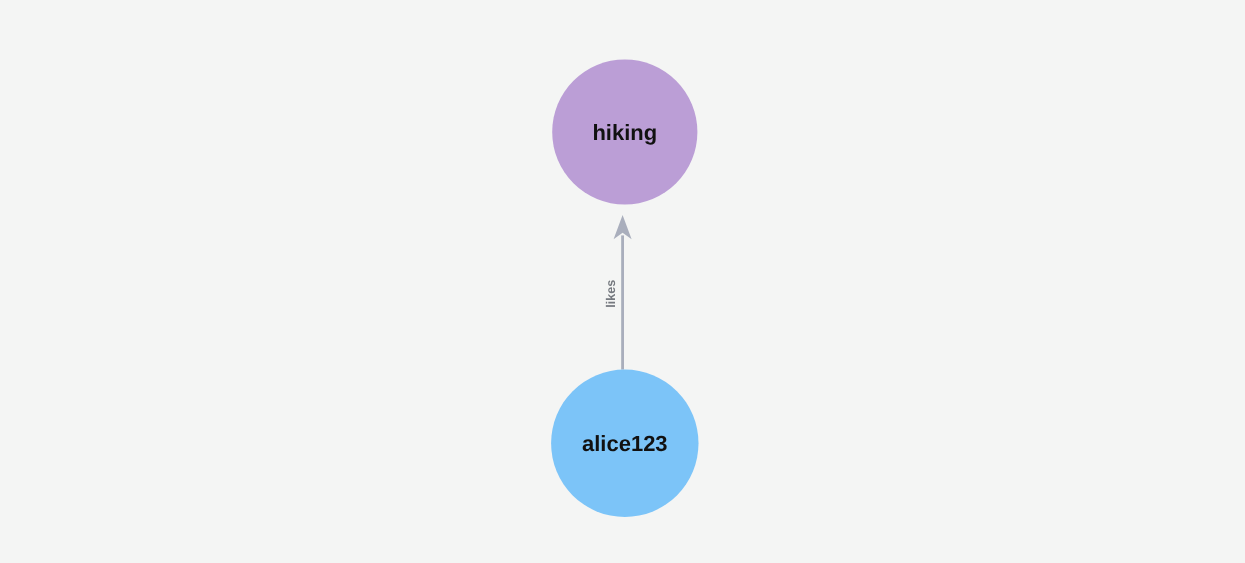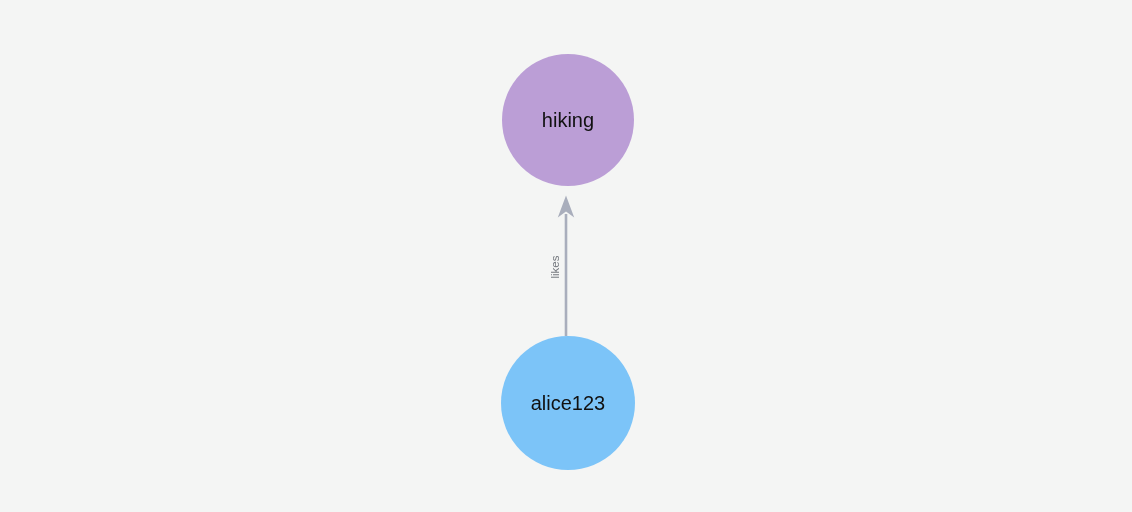--- a/index.html
+++ b/index.html
@@ -10,20 +10,21 @@
     width: 1132px;
     height: 512px;
     background: #f4f5f4;
     font-family: "Liberation Sans", sans-serif;
     overflow: hidden;
   }
   #graph-canvas {
     position: relative;
     width: 944px;
     height: 512px;
+    font-weight: bold;
   }
   #graph-svg {
     position: absolute;
     top: 0;
     left: 0;
     width: 1132px;
     height: 512px;
     display: block;
   }
   .node-label {

